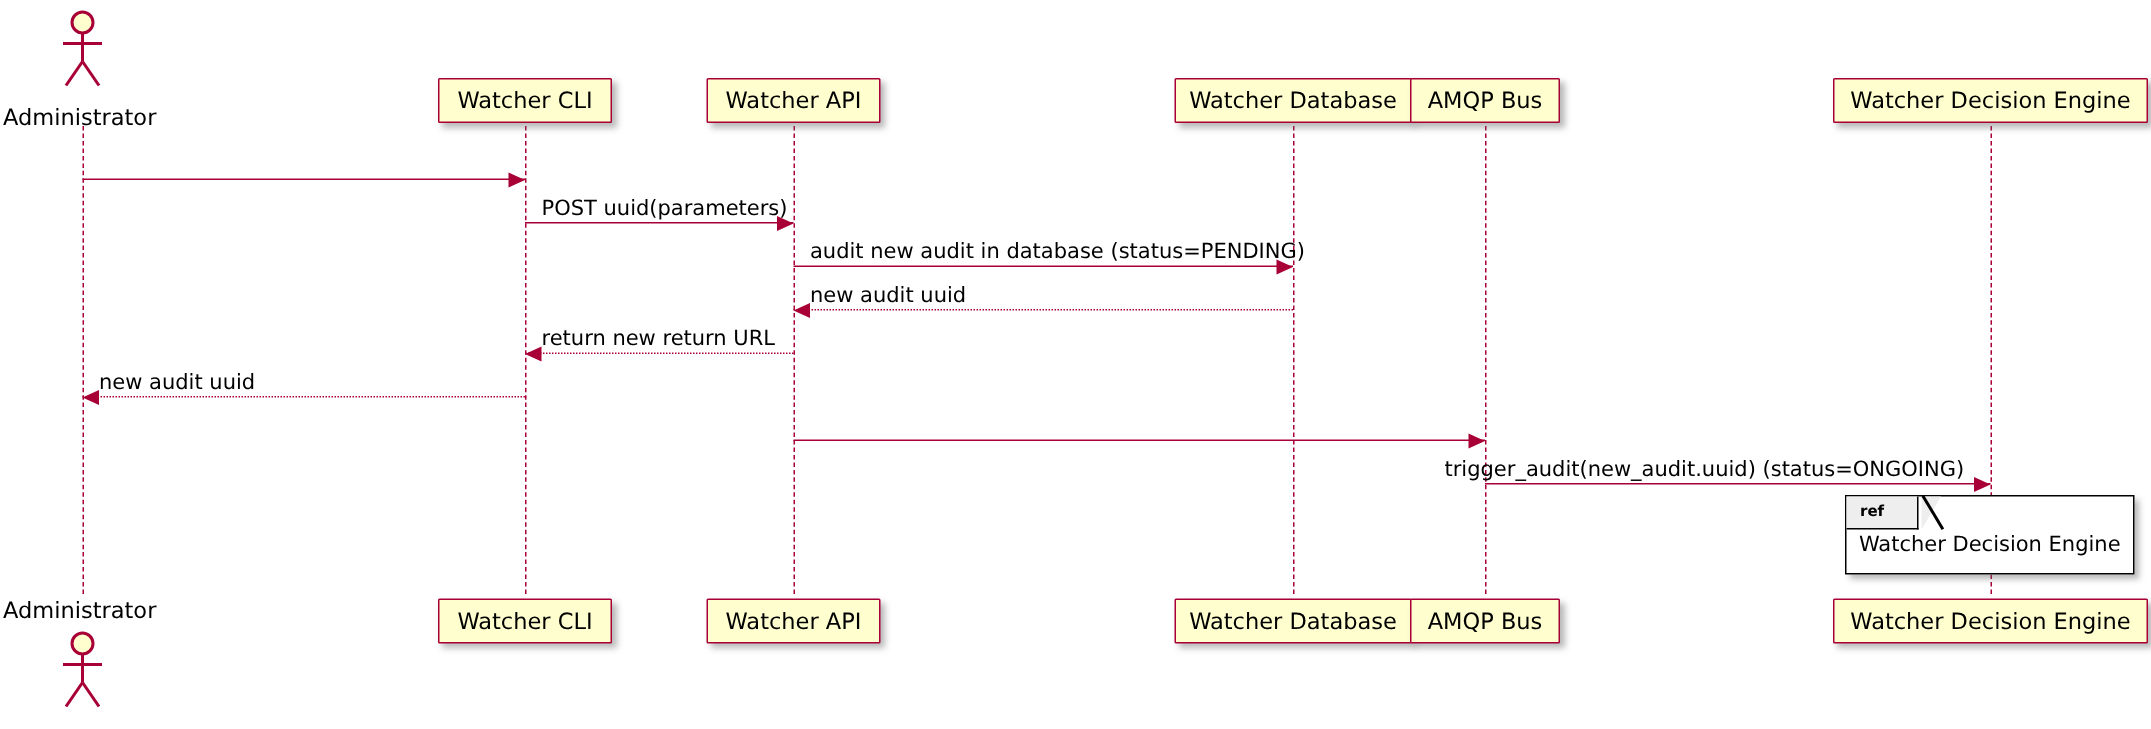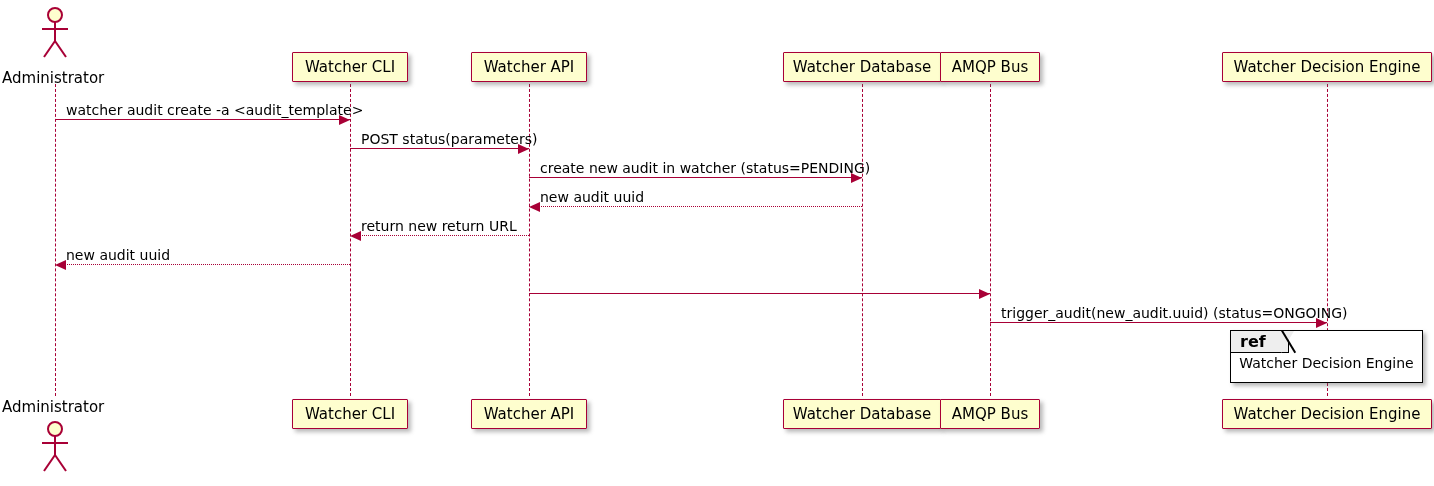--- a/index.html
+++ b/index.html
@@ -90,21 +90,21 @@
     left: 0;
     top: 0;
     height: 21px;
     background: #EEEEEE;
     border-right: 1.5px solid #000000;
     border-bottom: 1.5px solid #000000;
     display: flex;
     align-items: center;
     padding-left: 9px;
     padding-right: 22px;
-    font-size: 16px;
+    font-size: 10px;
     font-weight: bold;
     color: #000000;
     line-height: 1;
   }
   .ref-tab-cut {
     position: absolute;
     top: 0;
     width: 0;
     height: 0;
     border-left: 13px solid #EEEEEE;
@@ -183,41 +183,40 @@
           <circle cx="20" cy="8" r="7" fill="#FEFECE"></circle>
           <line x1="20" y1="15" x2="20" y2="34"></line>
           <line x1="7" y1="22" x2="33" y2="22"></line>
           <line x1="20" y1="34" x2="9" y2="50"></line>
           <line x1="20" y1="34" x2="31" y2="50"></line>
         </g>
       </svg></div>
     <div class="actor-label" style="left: 2px; top: 400px;">Administrator</div>
     <div class="msg-line" style="left: 55px; top: 119px; width: 295px;"></div>
     <div class="arrow-head right" style="top: 115px; left: 339px;"></div>
-    <div class="msg-label" style="left: 66px; top: 103px;">watcher audit create -a &lt;audit_template&gt;</div>
     <div class="msg-line" style="left: 350px; top: 148px; width: 179px;"></div>
     <div class="arrow-head right" style="top: 144px; left: 518px;"></div>
-    <div class="msg-label" style="left: 361px; top: 132px;">POST status(parameters)</div>
+    <div class="msg-label" style="left: 361px; top: 132px;">POST uuid(parameters)</div>
     <div class="msg-line" style="left: 529px; top: 177px; width: 333px;"></div>
     <div class="arrow-head right" style="top: 173px; left: 851px;"></div>
-    <div class="msg-label" style="left: 540px; top: 161px;">create new audit in watcher (status=PENDING)</div>
+    <div class="msg-label" style="left: 540px; top: 161px;">audit new audit in database (status=PENDING)</div>
     <div class="msg-line dotted" style="left: 529px; top: 206px; width: 333px;"></div>
     <div class="arrow-head left" style="top: 202px; left: 529px;"></div>
     <div class="msg-label" style="left: 540px; top: 190px;">new audit uuid</div>
     <div class="msg-line dotted" style="left: 350px; top: 235px; width: 179px;"></div>
     <div class="arrow-head left" style="top: 231px; left: 350px;"></div>
     <div class="msg-label" style="left: 361px; top: 219px;">return new return URL</div>
     <div class="msg-line dotted" style="left: 55px; top: 264px; width: 295px;"></div>
     <div class="arrow-head left" style="top: 260px; left: 55px;"></div>
     <div class="msg-label" style="left: 66px; top: 248px;">new audit uuid</div>
     <div class="msg-line" style="left: 529px; top: 293px; width: 461px;"></div>
     <div class="arrow-head right" style="top: 289px; left: 979px;"></div>
     <div class="msg-line" style="left: 990px; top: 322px; width: 337px;"></div>
     <div class="arrow-head right" style="top: 318px; left: 1316px;"></div>
-    <div class="msg-label" style="left: 1001px; top: 306px; text-align: center;">trigger_audit(new_audit.uuid) (status=ONGOING)</div>
+    <div class="msg-label" style="left: 963px; top: 306px; text-align: center;">trigger_audit(new_audit.uuid) (status=ONGOING)</div>
     <div class="ref-box" style="left: 1230px; top: 330px; width: 193px; height: 53px;">
       <div class="ref-tab">ref</div>
       <div class="ref-tab-cut" style="left: 50px;"></div>
       <div class="ref-tab-cut-line" style="left: 50px; transform: rotate(-31deg);"></div>
       <div class="ref-body" style="top: 24px;">
         <div>Watcher Decision Engine</div>
       </div>
     </div>
   </div>
 

